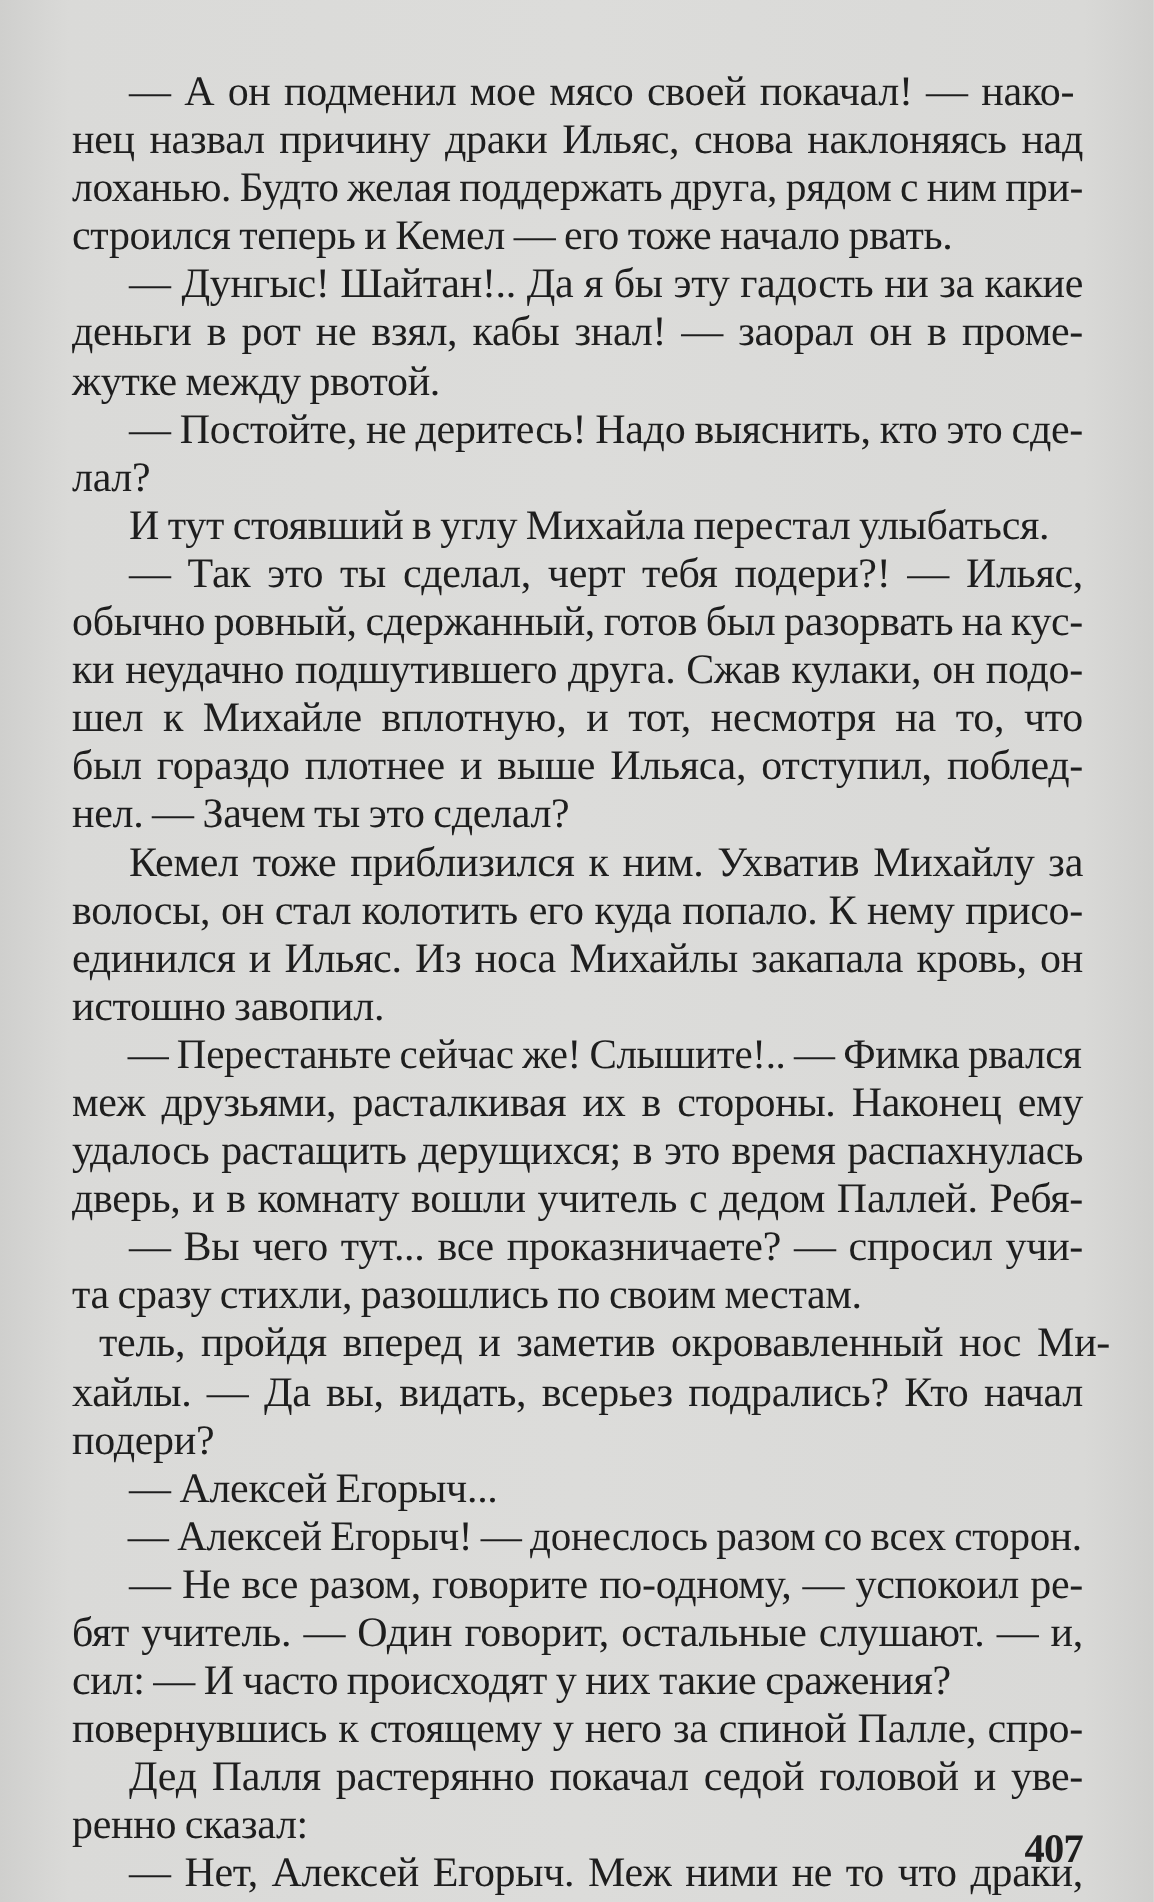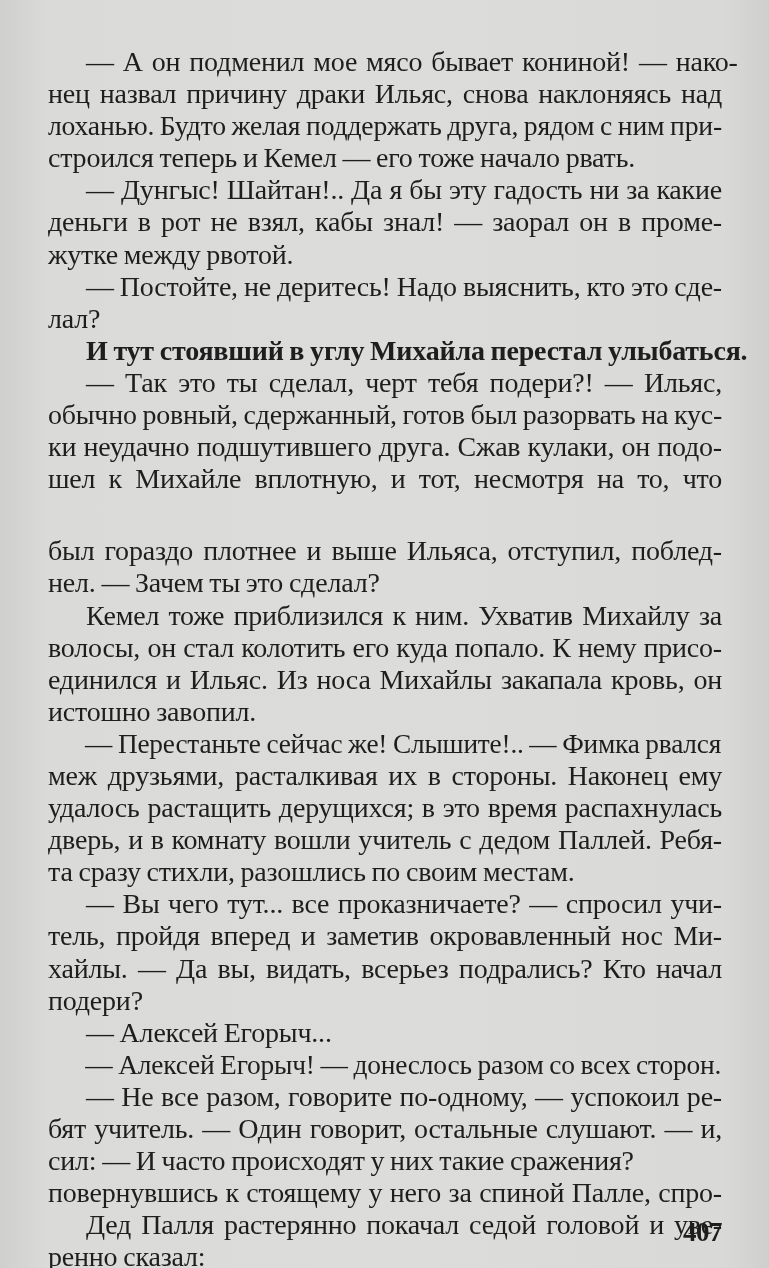--- a/index.html
+++ b/index.html
@@ -67,47 +67,47 @@
     font-weight: bold;
   }
 </style>
 </head>
 <body>
 
 <div class="page">
   <div class="bleed"></div>
 
   <div class="text-block" id="text-block">
-      <span class="line indent" style="text-align: left; text-align-last: left; word-spacing: 2.17708px;">— А он подменил мое мясо бывает кониной! — нако-</span>
+      <span class="line indent" style="text-align: left; text-align-last: left; word-spacing: 2.17708px;">— А он подменил мое мясо своей покачал! — нако-</span>
       <span class="line" style="text-align: left; text-align-last: left; word-spacing: 3.02902px;">нец назвал причину драки Ильяс, снова наклоняясь над</span>
       <span class="line" style="text-align: left; text-align-last: left; transform: scaleX(0.9881);">лоханью. Будто желая поддержать друга, рядом с ним при-</span>
       <span class="line last" style="text-align: left; text-align-last: left;">строился теперь и Кемел — его тоже начало рвать.</span>
       <span class="line indent" style="text-align: left; text-align-last: left; word-spacing: 0.3375px;">— Дунгыс! Шайтан!.. Да я бы эту гадость ни за какие</span>
       <span class="line" style="text-align: left; text-align-last: left; word-spacing: 3.375px;">деньги в рот не взял, кабы знал! — заорал он в проме-</span>
       <span class="line last" style="text-align: left; text-align-last: left;">жутке между рвотой.</span>
       <span class="line indent" style="text-align: left; text-align-last: left; word-spacing: -0.755859px;">— Постойте, не деритесь! Надо выяснить, кто это сде-</span>
       <span class="line last" style="text-align: left; text-align-last: left;">лал?</span>
-      <span class="line indent last" style="text-align: right; text-align-last: left; font-weight: bold;">И тут стоявший в углу Михайла перестал улыбаться.</span>
+      <span class="line indent last" style="text-align: right; text-align-last: left;">И тут стоявший в углу Михайла перестал улыбаться.</span>
       <span class="line indent" style="text-align: left; text-align-last: left; word-spacing: 4.46354px;">— Так это ты сделал, черт тебя подери?! — Ильяс,</span>
       <span class="line" style="text-align: left; text-align-last: left; transform: scaleX(0.9974);">обычно ровный, сдержанный, готов был разорвать на кус-</span>
       <span class="line" style="text-align: left; text-align-last: left; word-spacing: 0.439732px;">ки неудачно подшутившего друга. Сжав кулаки, он подо-</span>
       <span class="line" style="text-align: left; text-align-last: left; word-spacing: 6.44097px;">шел к Михайле вплотную, и тот, несмотря на то, что</span>
-      <span class="line" style="text-align: left; text-align-last: left; word-spacing: 3.29464px; margin-top: 40px;">был гораздо плотнее и выше Ильяса, отступил, поблед-</span>
+      <span class="line" style="text-align: left; text-align-last: left; word-spacing: 3.29464px;">был гораздо плотнее и выше Ильяса, отступил, поблед-</span>
       <span class="line last" style="text-align: left; text-align-last: left;">нел. — Зачем ты это сделал?</span>
       <span class="line indent" style="text-align: left; text-align-last: left; word-spacing: 2.48214px;">Кемел тоже приблизился к ним. Ухватив Михайлу за</span>
       <span class="line" style="text-align: left; text-align-last: left; word-spacing: 0.407986px;">волосы, он стал колотить его куда попало. К нему присо-</span>
       <span class="line" style="text-align: left; text-align-last: left; word-spacing: 2.17188px;">единился и Ильяс. Из носа Михайлы закапала кровь, он</span>
       <span class="line last" style="text-align: left; text-align-last: left;">истошно завопил.</span>
       <span class="line indent" style="text-align: left; text-align-last: left; transform: scaleX(0.976);">— Перестаньте сейчас же! Слышите!.. — Фимка рвался</span>
       <span class="line" style="text-align: left; text-align-last: left; word-spacing: 3.98884px;">меж друзьями, расталкивая их в стороны. Наконец ему</span>
       <span class="line" style="text-align: left; text-align-last: left; word-spacing: 1.01042px;">удалось растащить дерущихся; в это время распахнулась</span>
       <span class="line" style="text-align: left; text-align-last: left; word-spacing: 1.03819px;">дверь, и в комнату вошли учитель с дедом Паллей. Ребя-</span>
+      <span class="line indent" style="text-align: left; text-align-last: left; word-spacing: 1.80273px;">— Вы чего тут... все проказничаете? — спросил учи-</span>
       <span class="line last" style="text-align: left; text-align-last: left;">та сразу стихли, разошлись по своим местам.</span>
-      <span class="line indent" style="text-align: left; text-align-last: left; word-spacing: 1.80273px;">— Вы чего тут... все проказничаете? — спросил учи-</span>
-      <span class="line" style="text-align: left; text-align-last: left; word-spacing: 3.78348px;">тель, пройдя вперед и заметив окровавленный нос Ми-</span>
+      <span class="line" style="text-align: left; text-align-last: left; word-spacing: 3.78348px; margin-left: 18px;">тель, пройдя вперед и заметив окровавленный нос Ми-</span>
       <span class="line" style="text-align: left; text-align-last: left; word-spacing: 3.47656px;">хайлы. — Да вы, видать, всерьез подрались? Кто начал</span>
       <span class="line last" style="text-align: left; text-align-last: left;">подери?</span>
       <span class="line indent last" style="text-align: left; text-align-last: left;">— Алексей Егорыч...</span>
       <span class="line indent last" style="text-align: left; text-align-last: left; transform: scaleX(0.9794);">— Алексей Егорыч! — донеслось разом со всех сторон.</span>
       <span class="line indent" style="text-align: left; text-align-last: left; word-spacing: 0.712891px;">— Не все разом, говорите по-одному, — успокоил ре-</span>
       <span class="line" style="text-align: left; text-align-last: left; word-spacing: 1.35742px;">бят учитель. — Один говорит, остальные слушают. — и,</span>
       <span class="line last" style="text-align: left; text-align-last: left;">сил: — И часто происходят у них такие сражения?</span>
       <span class="line" style="text-align: left; text-align-last: left; word-spacing: 0.646484px;">повернувшись к стоящему у него за спиной Палле, спро-</span>
       <span class="line indent" style="text-align: left; text-align-last: left; word-spacing: 3.21429px;">Дед Палля растерянно покачал седой головой и уве-</span>
       <span class="line last" style="text-align: left; text-align-last: left;">ренно сказал:</span>

